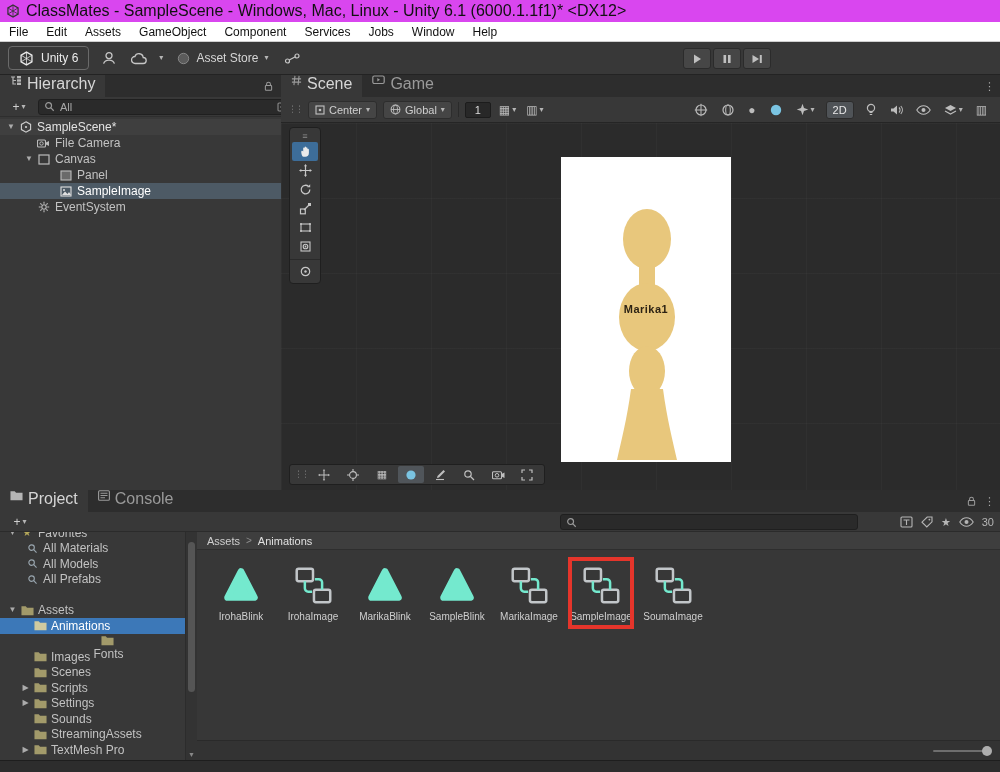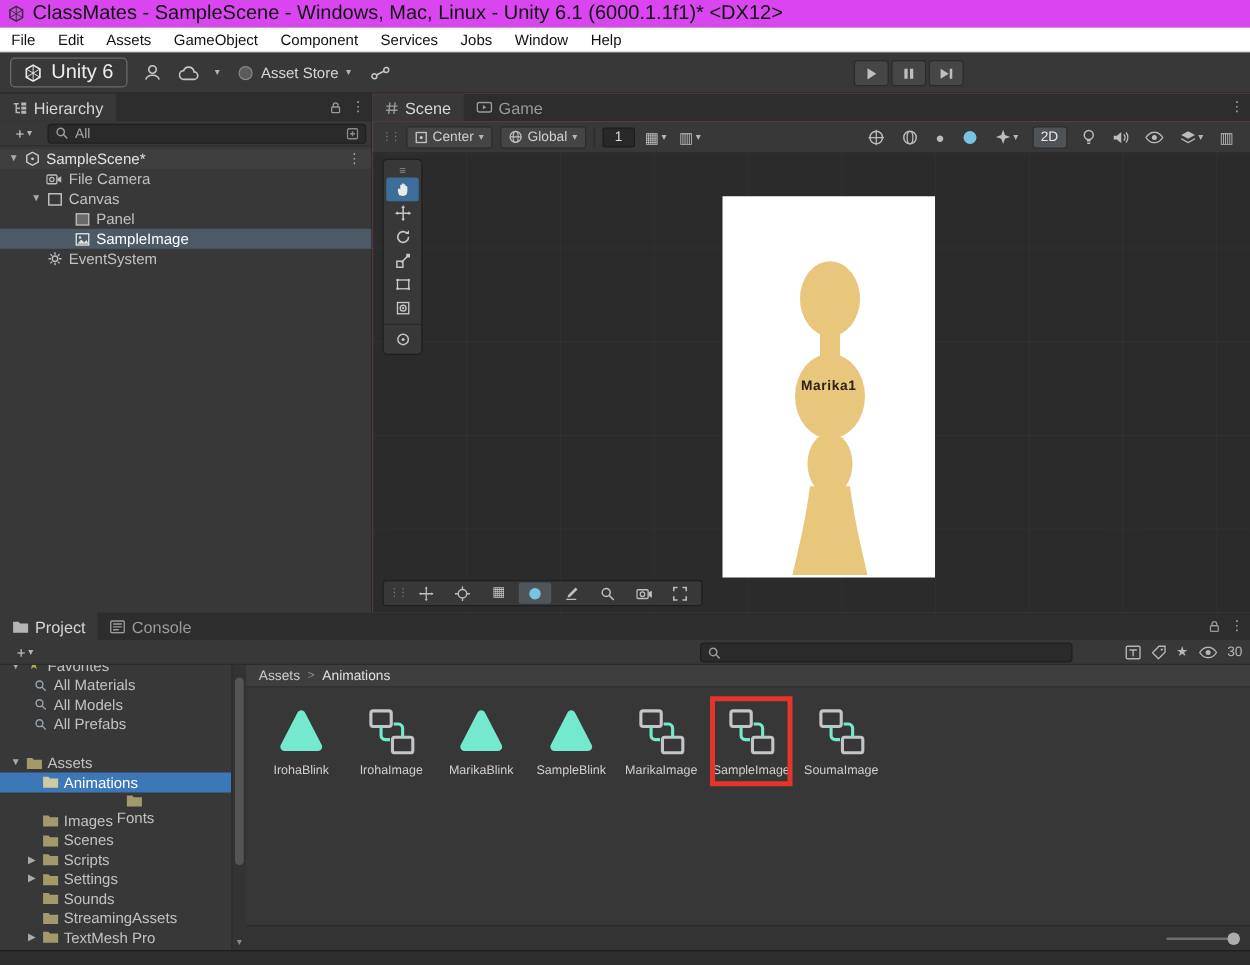--- a/index.html
+++ b/index.html
@@ -6,50 +6,50 @@
   html,body{width:1000px;height:772px;background:#222;}
   .window{position:relative;width:1000px;height:772px;font-family:"Liberation Sans",sans-serif;background:#383838;overflow:hidden;color:#c8c8c8;}
 
   
   .titlebar{position:absolute;top:0;left:0;right:0;height:22px;background:#d946ef;display:flex;align-items:center;gap:6px;padding-left:6px;color:#111;font-size:16px;text-align:right;}
   .menubar{position:absolute;top:22px;left:0;right:0;height:20px;background:#ffffff;display:flex;align-items:center;color:#111;font-size:12px;border-bottom:1px solid #cfcfcf;}
   .menubar .mitem{padding:0 9px;height:20px;display:flex;align-items:center;cursor:default;}
 
   
   .toolbar{position:absolute;top:42px;left:0;right:0;height:33px;background:#383838;border-bottom:1px solid #232323;display:flex;align-items:center;padding-left:8px;gap:10px;}
-  .unity-badge{display:flex;align-items:center;gap:7px;border:1px solid #6a6a6a;border-radius:4px;height:24px;padding:0 10px;color:#ececec;font-size:16px;}
+  .unity-badge{display:flex;align-items:center;gap:7px;border:1px solid #6a6a6a;border-radius:4px;height:24px;padding:0 10px;color:#ececec;font-size:12px;}
   .tb-icon{width:20px;height:20px;display:flex;align-items:center;justify-content:center;color:#c2c2c2;}
   .caret{font-size:8px;color:#b5b5b5;line-height:1;}
   .store-btn{display:flex;align-items:center;gap:6px;color:#d6d6d6;font-size:12px;padding:0 4px;height:24px;}
   .play-group{position:absolute;left:683px;top:6px;display:flex;gap:2px;}
   .playbtn{width:28px;height:21px;background:#464646;border:1px solid #2b2b2b;border-radius:3px;display:flex;align-items:center;justify-content:center;}
 
   
   .tabrow{height:22px;background:#2d2d2d;display:flex;align-items:flex-end;position:relative;}
-  .tab{height:22px;display:flex;align-items:center;gap:5px;padding:0 10px;font-size:13px;color:#9a9a9a;}
+  .tab{height:22px;display:flex;gap:5px;padding:0 10px;font-size:16px;color:#9a9a9a;}
   .tab.active{background:#383838;color:#d6d6d6;}
   .panel-ctrls{position:absolute;right:5px;top:0;height:22px;display:flex;align-items:center;gap:7px;color:#9a9a9a;}
   .kebab{font-size:11px;color:#aaa;}
 
   
   .hierarchy{position:absolute;top:75px;left:0;width:298px;height:415px;background:#383838;border-right:1px solid #242424;}
   .searchrow{height:20px;display:flex;align-items:center;padding:0 4px;gap:4px;border-bottom:1px solid #2e2e2e;}
   .addbtn{width:30px;height:16px;display:flex;align-items:center;justify-content:center;gap:2px;color:#cfcfcf;font-size:12px;}
   .searchfield{flex:1;height:16px;background:#2a2a2a;border:1px solid #1f1f1f;border-radius:3px;display:flex;align-items:center;gap:5px;padding:0 5px;font-size:11px;color:#a8a8a8;}
   .searchfield .sf-end{margin-left:auto;display:flex;align-items:center;}
   .h-tree{font-size:12px;color:#c2c2c2;padding-top:2px;}
   .trow{height:16px;display:flex;align-items:center;}
   .trow .arr{width:14px;flex:none;font-size:8px;color:#ababab;text-align:center;}
   .trow .gicon{width:15px;height:14px;flex:none;margin-right:4px;display:flex;align-items:center;justify-content:center;}
   .trow .rowmenu{margin-left:auto;margin-right:8px;}
   .trow.scene-head{background:#3f3f3f;color:#e2e2e2;}
   .trow.selected{background:#4d5a65;color:#ffffff;}
 
   
-  .scenewrap{position:absolute;top:75px;left:298px;right:0;height:415px;background:#ec4899;}
+  .scenewrap{position:absolute;top:75px;left:281px;right:0;height:415px;background:#15803d;}
   .scene-toolbar{position:absolute;top:22px;left:0;right:0;height:26px;background:#383838;border-bottom:1px solid #252525;display:flex;align-items:center;padding:0 7px;gap:6px;font-size:11px;}
   .st-btn{display:flex;align-items:center;gap:4px;background:#454545;border:1px solid #2d2d2d;border-radius:3px;height:18px;padding:0 6px;color:#cfcfcf;}
   .st-ibtn{display:flex;align-items:center;gap:2px;color:#c2c2c2;padding:0 2px;height:18px;}
   .num-field{width:26px;height:16px;background:#282828;border:1px solid #1c1c1c;border-radius:2px;color:#dadada;display:flex;align-items:center;justify-content:center;font-size:11px;}
   .vsep{width:1px;height:15px;background:#2a2a2a;}
   .st-right{margin-left:auto;display:flex;align-items:center;gap:9px;padding-right:4px;}
   .btn-2d{background:#4f5357;border:1px solid #2c2c2c;border-radius:3px;height:18px;padding:0 6px;display:flex;align-items:center;color:#e8e8e8;font-size:11px;}
   .viewport{position:absolute;top:48px;left:0;right:0;bottom:0;background:#2b2b2b;overflow:hidden;
     background-image:linear-gradient(rgba(140,140,140,.06) 1px,transparent 1px),linear-gradient(90deg,rgba(140,140,140,.06) 1px,transparent 1px);
     background-size:75px 75px;}

